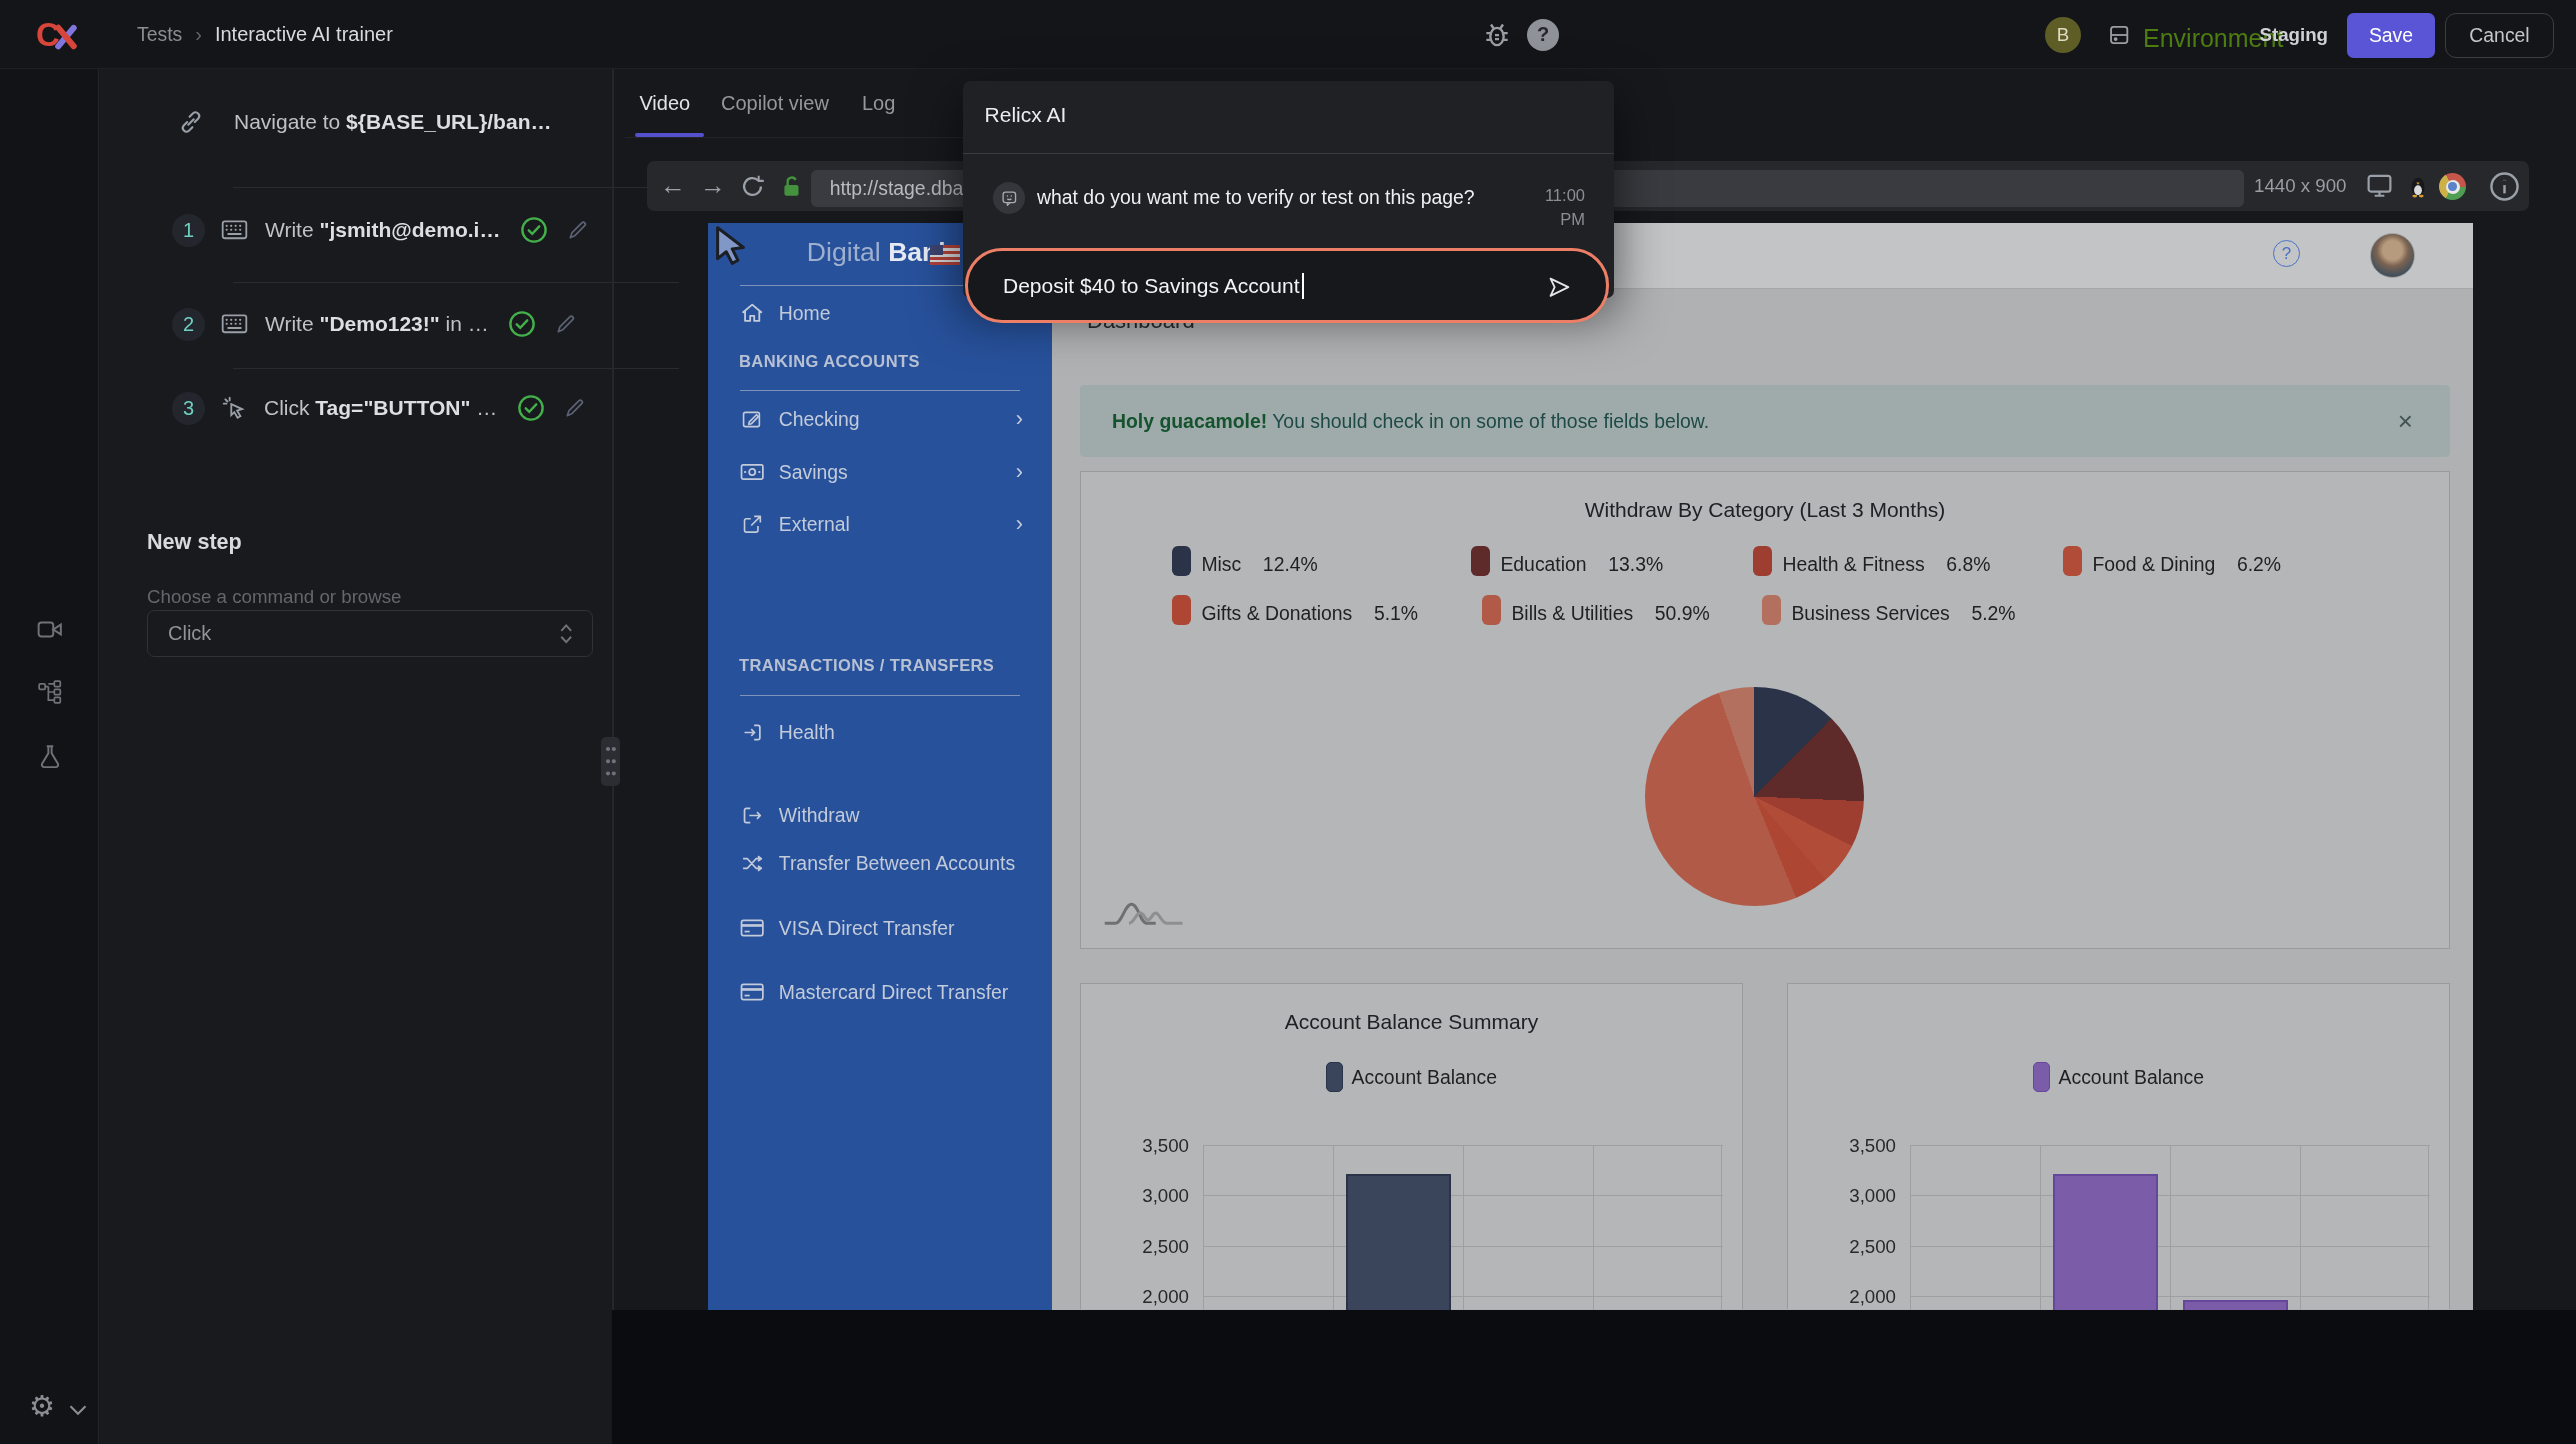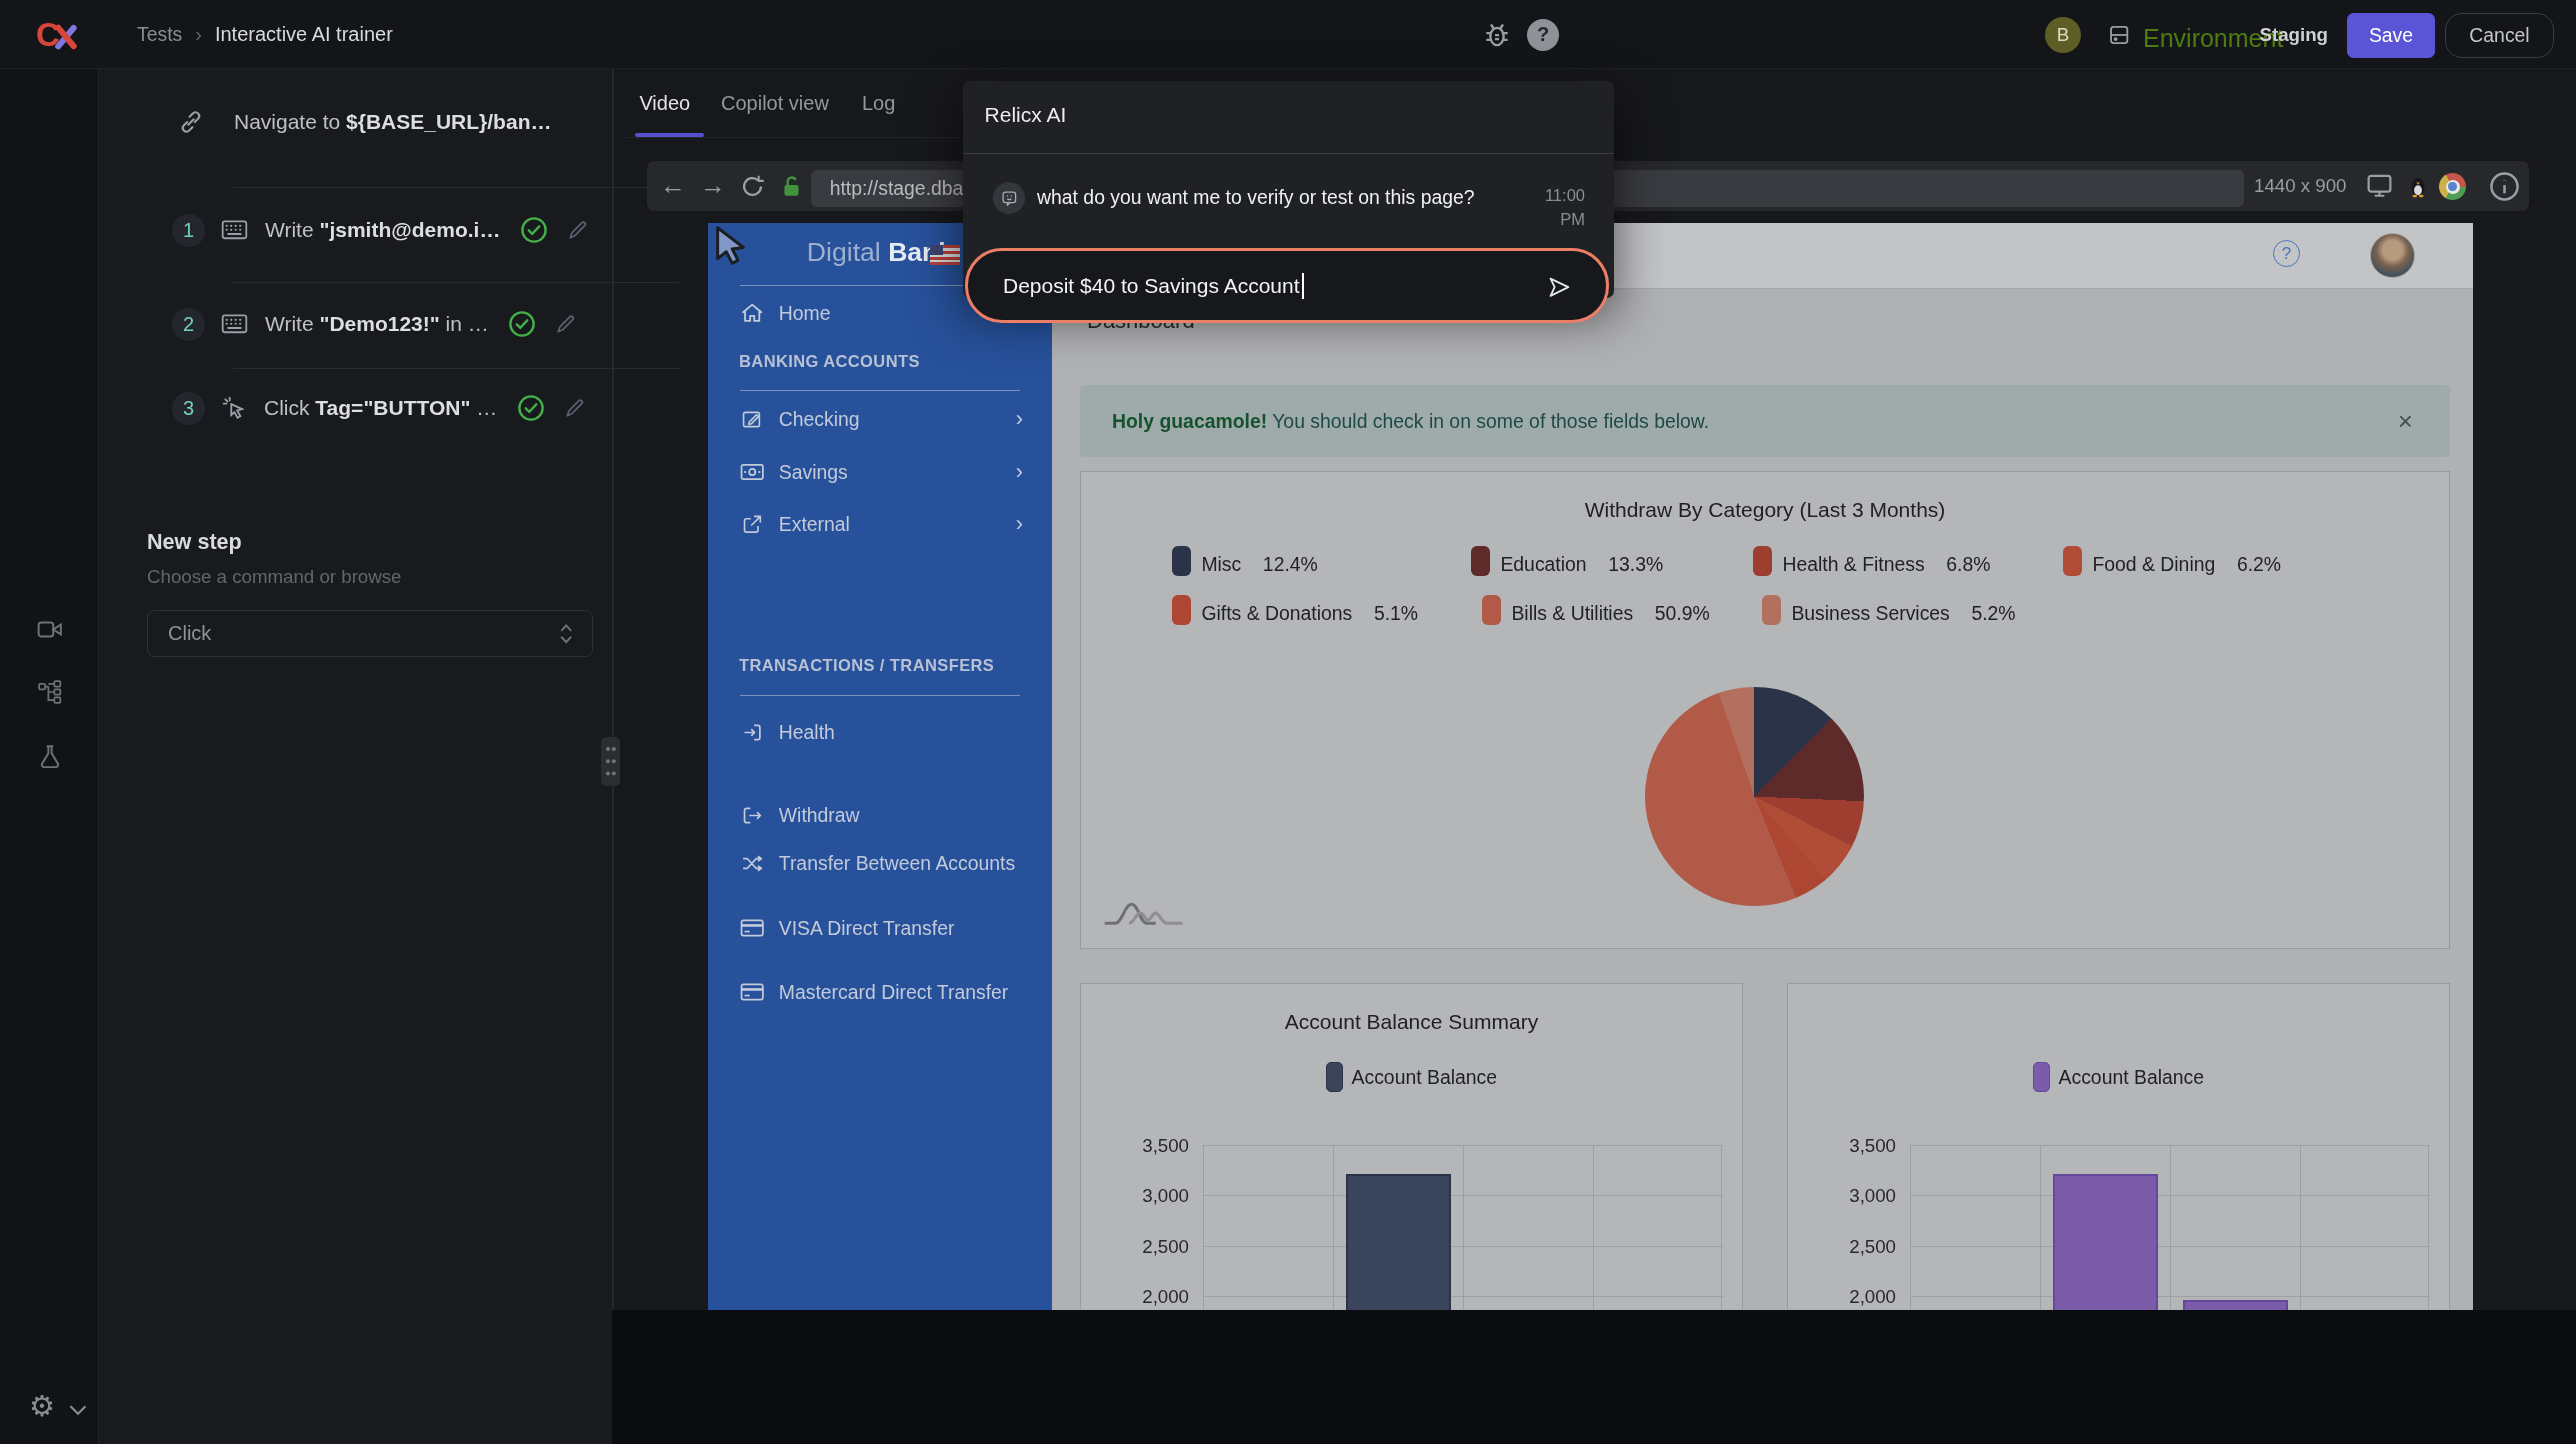--- a/index.html
+++ b/index.html
@@ -13,21 +13,21 @@
   
   .topbar{left:0;top:0;width:2576px;height:69px;background:#141519;border-bottom:0.7px solid #1f2024}
   .crumb-sec{color:#8a8d93;font-size:19.4px}
   .crumb-sep{color:#63666c;font-size:20px;margin:0 13px}
   .crumb-page{color:#d8dadd;font-size:20px;font-weight:500}
   .helpdot{width:32px;height:32px;border-radius:50%;background:#8f9298;color:#26272b;font-size:20px;font-weight:700;display:flex;align-items:center;justify-content:center}
   .avatarB{width:36px;height:36px;border-radius:50%;background:#5f5d26;color:#dddcc3;font-size:18.7px;display:flex;align-items:center;justify-content:center}
   .envlab{color:#4d7c0f;font-size:25px}
   .envval{color:#cfd1d6;font-size:18.7px;font-weight:700;margin-left:11.5px}
   .btn-save{background:#5a55d6;color:#fff;font-size:19.4px;border-radius:6.5px;width:88px;height:45px;display:flex;align-items:center;justify-content:center}
-  .btn-cancel{border:1.4px solid #3c3d42;color:#c4c6cb;font-size:19.4px;border-radius:17px;width:109px;height:45px;display:flex;align-items:center;justify-content:center}
+  .btn-cancel{border:1.4px solid #3c3d42;color:#c4c6cb;font-size:19.4px;border-radius:11px;width:109px;height:45px;display:flex;align-items:center;justify-content:center}
 
   
   .rail{left:0;top:69px;width:99px;height:1376px;background:#121316;border-right:0.7px solid #232428}
   .steps{left:100px;top:69px;width:511px;height:1376px;background:#191a1e}
   .sdiv{left:133px;width:446px;height:1.4px;background:#2a2b30;position:absolute}
   .stepnum{width:33px;height:33px;border-radius:50%;background:#24262d;color:#6fd0c2;font-size:20px;display:flex;align-items:center;justify-content:center}
   .steptxt{font-size:21px;color:#bfc1c7;white-space:nowrap}
   .steptxt b{color:#dcdee2;font-weight:700}
   .resizer{left:612px;top:69px;width:2.2px;height:1376px;background:#26272b}
   .handle{left:601px;top:737px;width:18.7px;height:49px;background:#2b2d33;border-radius:5px}
@@ -239,21 +239,21 @@
             <circle cx="12" cy="12" r="9.3"></circle>
             <path d="M7.8 12.3 l2.8 2.8 5.6-6" stroke-linecap="round"></path>
           </g>
       </svg>
       <svg style="margin-left:17px" width="23" height="23" viewBox="0 0 24 24">
         <path d="M4.5 19.5 l1.6-5 L16.5 4 a2.1 2.1 0 0 1 3 3 L9 17.5 Z" stroke="#5a6274" stroke-width="1.8" fill="none" stroke-linejoin="round"></path>
       </svg>
     </div>
 
     <div class="abs newstep-title" style="left:47px;top:460px">New step</div>
-    <div class="abs newstep-sub" style="left:47px;top:497px">Choose a command or browse</div>
+    <div class="abs newstep-sub" style="left:47px;top:517px">Choose a command or browse</div>
     <div class="abs select flex" style="left:47px;top:541px;width:446px;height:47px">
       <span style="margin-left:20px">Click</span>
       <svg style="position:absolute;right:18.7px" width="14.4" height="21.6" viewBox="0 0 14 22">
         <g stroke="#6f7278" stroke-width="2" fill="none">
             <path d="M2 8 L7 2.5 L12 8 M2 14 L7 19.5 L12 14"></path>
           </g>
       </svg>
     </div>
   </div>
 

